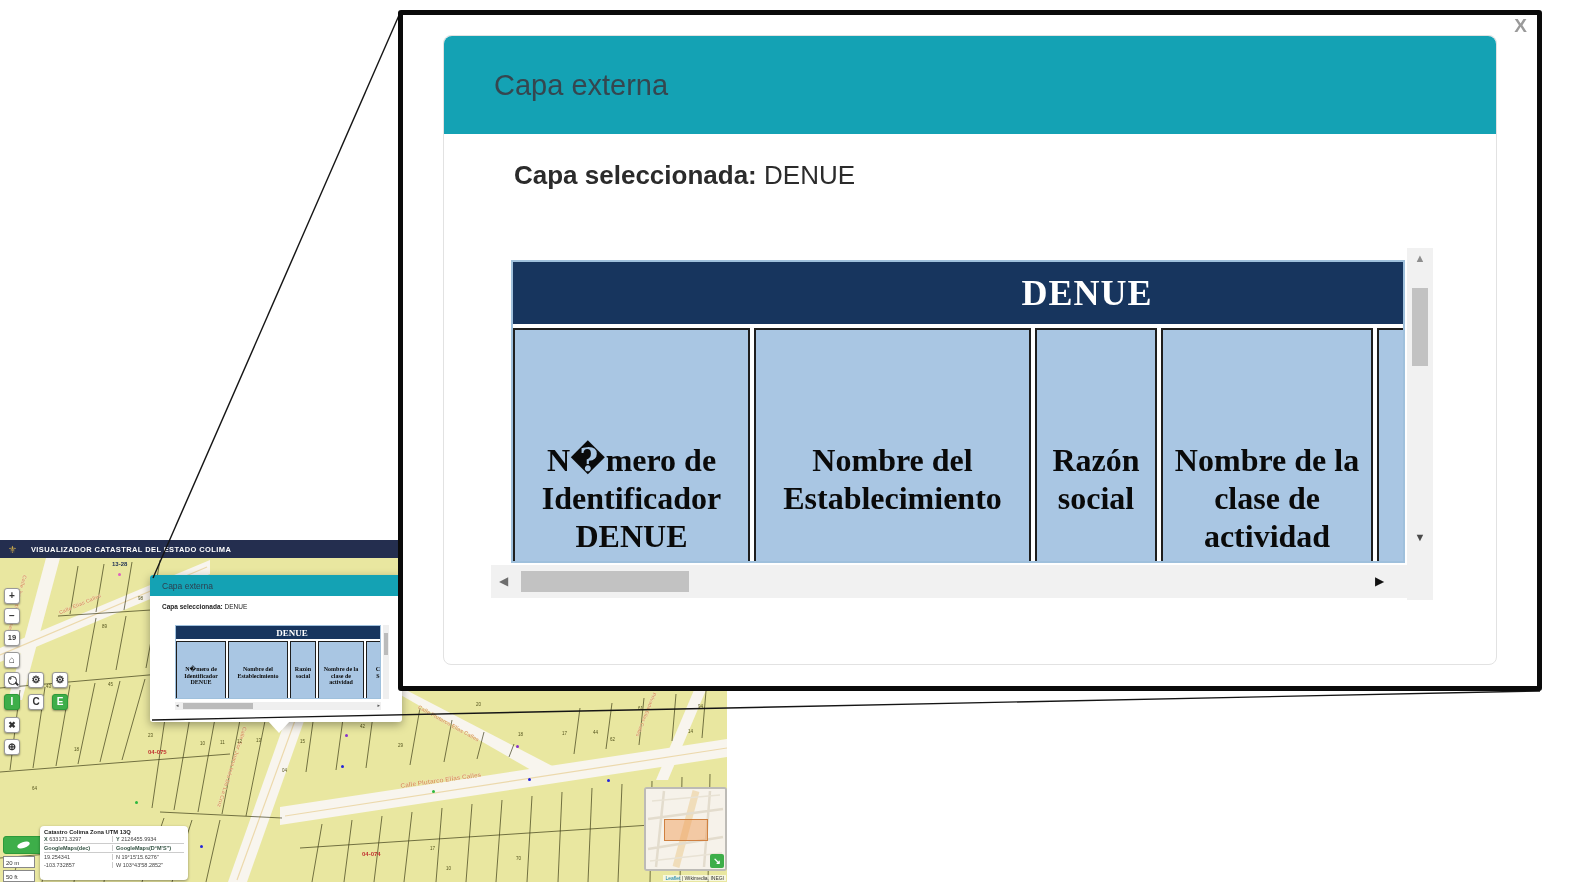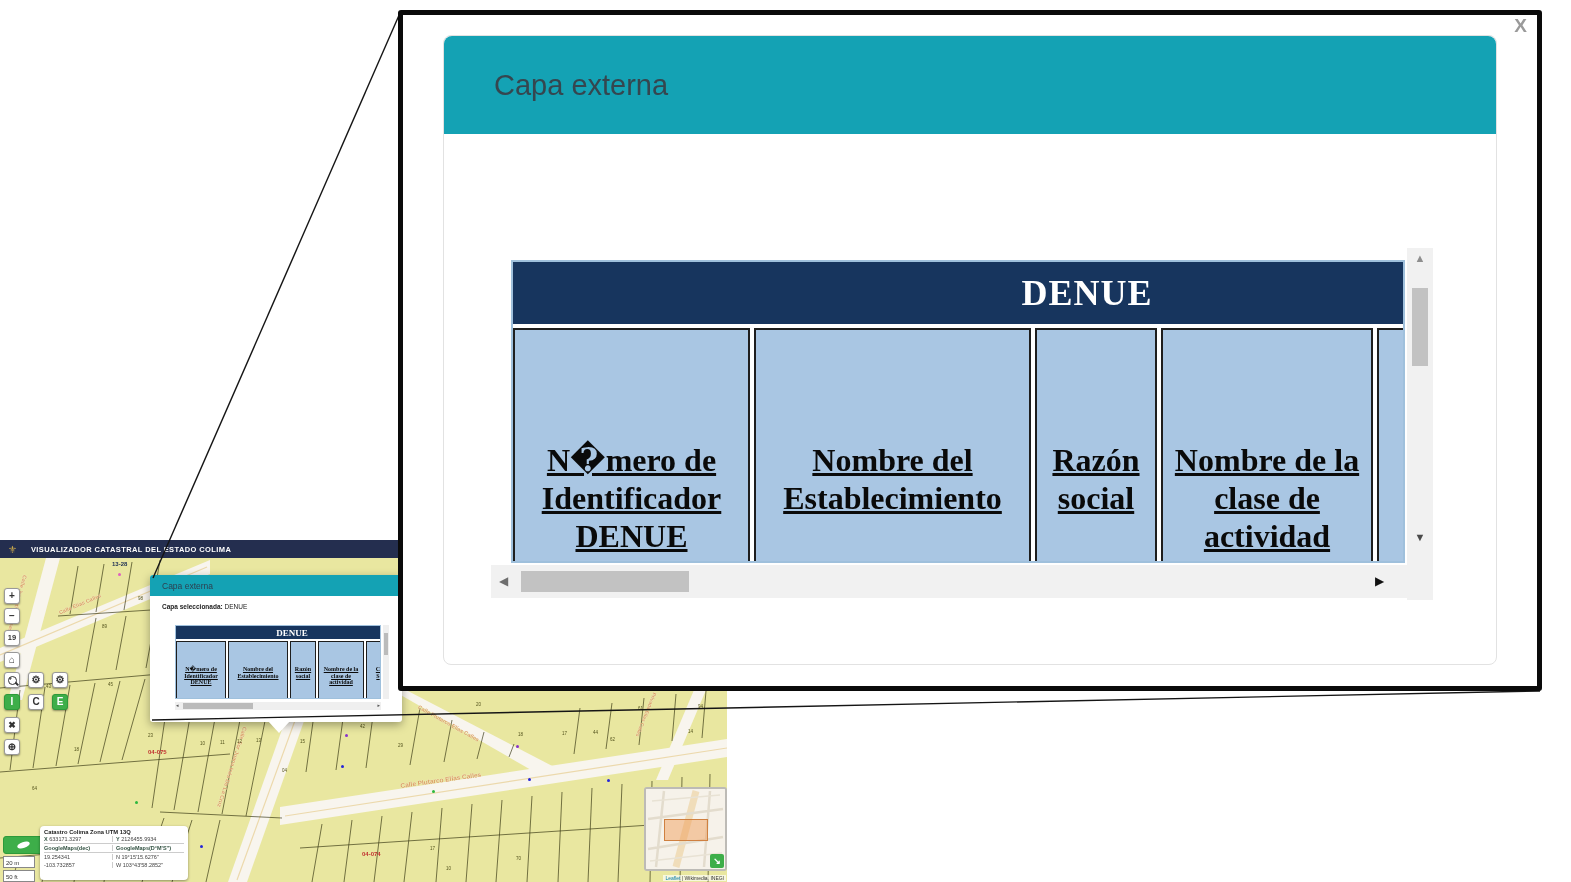--- a/index.html
+++ b/index.html
@@ -102,21 +102,21 @@
              font-weight:bold;font-size:36px;letter-spacing:1px;display:flex;align-items:center;justify-content:center;
              margin-bottom:4px;}
   .big-title span{transform:translateX(129px);}
   #big-cols{display:flex;gap:4px;height:235px;}
   #big-cols .tcell{height:300px;background:#a9c6e3;border:2px solid #1e1e1e;box-sizing:border-box;
                    display:flex;justify-content:center;padding-top:112px;text-align:center;
                    font-family:"Liberation Serif","DejaVu Serif",serif;font-weight:bold;font-size:32px;
                    line-height:1.18;color:#0a0a0a;flex:0 0 auto;}
   #big-cols .c0{width:237px}#big-cols .c1{width:277px}#big-cols .c2{width:122px}
   #big-cols .c3{width:212px}#big-cols .c4{width:120px}
-  .tcell span{white-space:pre-line;text-decoration:underline;}
+  .tcell span{white-space:pre-line;}
   #ml-vscroll{position:absolute;left:963px;top:212px;width:26px;height:352px;background:#f1f1f1;}
   #ml-vscroll .up{position:absolute;left:0;top:4px;width:100%;text-align:center;font-size:11px;color:#8e8e8e;}
   #ml-vscroll .thumb{position:absolute;left:5px;top:40px;width:16px;height:78px;background:#c2c2c2;}
   #ml-vscroll .down{position:absolute;left:0;top:283px;width:100%;text-align:center;font-size:11px;color:#4a4a4a;}
   #ml-hscroll{position:absolute;left:47px;top:529px;width:916px;height:33px;background:#f1f1f1;}
   #ml-hscroll .left{position:absolute;left:8px;top:9px;font-size:12px;color:#6e6e6e;}
   #ml-hscroll .thumb{position:absolute;left:30px;top:6px;width:168px;height:21px;background:#c2c2c2;}
   #ml-hscroll .right{position:absolute;left:884px;top:9px;font-size:12px;color:#111;}
 </style>
 </head>
@@ -330,20 +330,23 @@
     <line x1="400" y1="13" x2="153" y2="578" stroke="#151515" stroke-width="1.4"></line>
     <line x1="152" y1="720" x2="1540" y2="691" stroke="#151515" stroke-width="1.4"></line>
   </svg>
 
   <div id="modal-large">
     <span id="ml-close">X</span>
     <div id="ml-card">
       <div id="ml-header">
         <span>Capa externa</span>
       </div>
+      <div id="ml-selected">
+        <span class="lab">Capa seleccionada:</span> <span>DENUE</span>
+      </div>
       <div class="big-viewport">
         <div class="big-title">
             <span>DENUE</span>
           </div>
         <div id="big-cols">
             <div class="tcell c0">
               <span>N�mero de Identificador DENUE</span>
             </div>
             <div class="tcell c1">
               <span>Nombre del Establecimiento</span>

